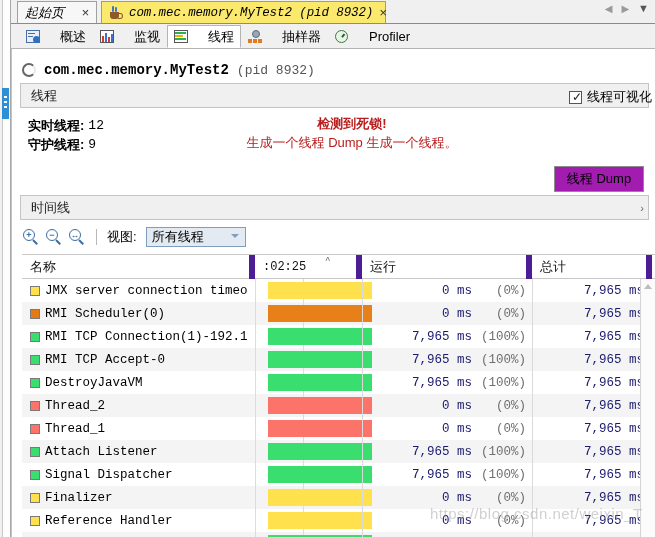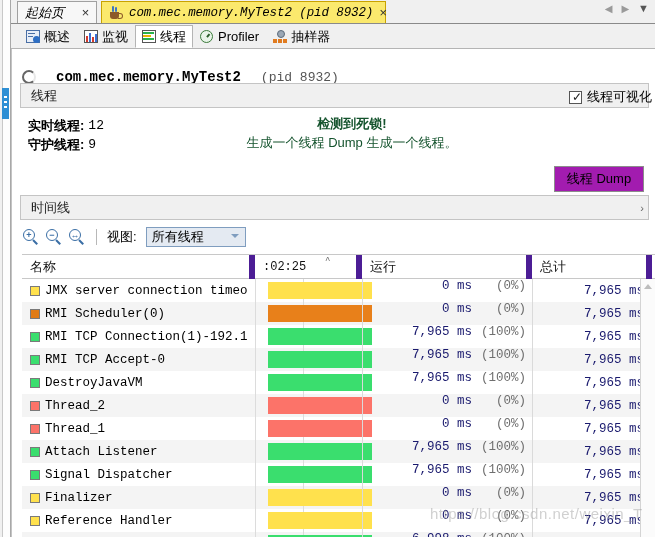--- a/index.html
+++ b/index.html
@@ -114,21 +114,21 @@
   .subtabs {
     position: absolute; left: 11px; top: 25px; right: 0; height: 24px;
     background: #f0f0f0;
     border-bottom: 1px solid #b4b4b4;
     display: flex; align-items: flex-end;
     box-sizing: border-box;
     padding-left: 8px;
   }
   .subtab {
     height: 23px; box-sizing: border-box;
-    display: flex; align-items: center; gap: 4px;
+    display: flex; align-items: center; gap: 20px;
     padding: 0 6px;
     font-size: 13px;
     border: 1px solid transparent;
     cursor: default;
   }
   .subtab.sel {
     background: #ffffff;
     border-color: #b4b4b4;
     border-bottom-color: #ffffff;
   }
@@ -161,22 +161,22 @@
 
   
   .main {
     position: absolute; left: 11px; top: 49px; right: 0; bottom: 0;
     background: #ffffff;
     border-left: 1px solid #c4c4c4;
     box-sizing: border-box;
   }
 
   .app-title {
-    position: absolute; left: 10px; top: 20px;
-    display: flex; align-items: center; gap: 20px;
+    position: absolute; left: 10px; top: 13px;
+    display: flex; align-items: center; gap: 8px;
     font-size: 14px;
   }
   .app-title .title-text {
     font-family: "Liberation Mono", monospace;
     font-weight: bold; font-size: 14px; color: #000;
   }
   .app-title .pid-text {
     font-family: "Liberation Mono", monospace;
     font-size: 13px; color: #555; font-weight: normal;
   }
@@ -222,21 +222,21 @@
     position: absolute; left: 16px; top: 67px;
     font-size: 13px; line-height: 19px;
   }
   .stats .row { display: flex; }
   .stats .k { font-weight: bold; }
   .stats .v { margin-left: 4px; font-family: "Liberation Mono", monospace; font-size: 13px; }
 
   .deadlock {
     position: absolute; left: 180px; top: 66px; width: 320px;
     text-align: center;
-    color: #14532d;
+    color: #b91c1c;
   }
   .deadlock .dl-title {
     font-weight: bold; font-size: 13px; line-height: 18px;
   }
   .deadlock .dl-sub {
     font-size: 13px; line-height: 19px;
   }
 
   .dump-btn {
     position: absolute; left: 542px; top: 117px;
@@ -362,21 +362,21 @@
   }
   .cell-timeline .grid-a { left: 0px; }
   .cell-timeline .grid-b { left: 48px; }
   .bar {
     position: absolute; left: 13px; top: 3px; width: 104px; height: 17px;
   }
   .cell-running {
     position: absolute; left: 340px; top: 0; width: 170px; height: 23px;
     box-sizing: border-box;
     border-left: 1px solid #dadada;
-    display: flex; align-items: flex-start; justify-content: flex-end;
+    display: flex; align-items: center; justify-content: flex-end;
     padding-right: 6px;
     font-family: "Liberation Mono", monospace; font-size: 12.5px;
   }
   .cell-running .ms { color: #1a1a6e; }
   .cell-running .pct { color: #6f6f6f; width: 54px; text-align: right; }
   .cell-total {
     position: absolute; left: 510px; top: 0; width: 130px; height: 23px;
     box-sizing: border-box;
     border-left: 1px solid #dadada;
     display: flex; align-items: center; justify-content: flex-end;
@@ -467,34 +467,34 @@
     <div class="subtab sel">
       <span class="subicon ic-threads">
         <span class="bg"></span>
           <span class="s s1"></span>
           <span class="s s2"></span>
           <span class="s s3"></span>
       </span>
       <span>线程</span>
     </div>
     <div class="subtab">
-      <span class="subicon ic-profiler">
-        <span class="ring"></span>
-          <span class="hand"></span>
-      </span>
-      <span>Profiler</span>
-    </div>
-    <div class="subtab">
       <span class="subicon ic-sampler">
         <span class="head"></span>
           <span class="b1"></span>
           <span class="b2"></span>
           <span class="b3"></span>
       </span>
       <span>抽样器</span>
+    </div>
+    <div class="subtab">
+      <span class="subicon ic-profiler">
+        <span class="ring"></span>
+          <span class="hand"></span>
+      </span>
+      <span>Profiler</span>
     </div>
   </div>
 
   <div class="main">
 
     <div class="app-title">
       <span class="spinner-icon"></span>
       <span class="title-text">com.mec.memory.MyTest2</span>
       <span class="pid-text">(pid 8932)</span>
     </div>

